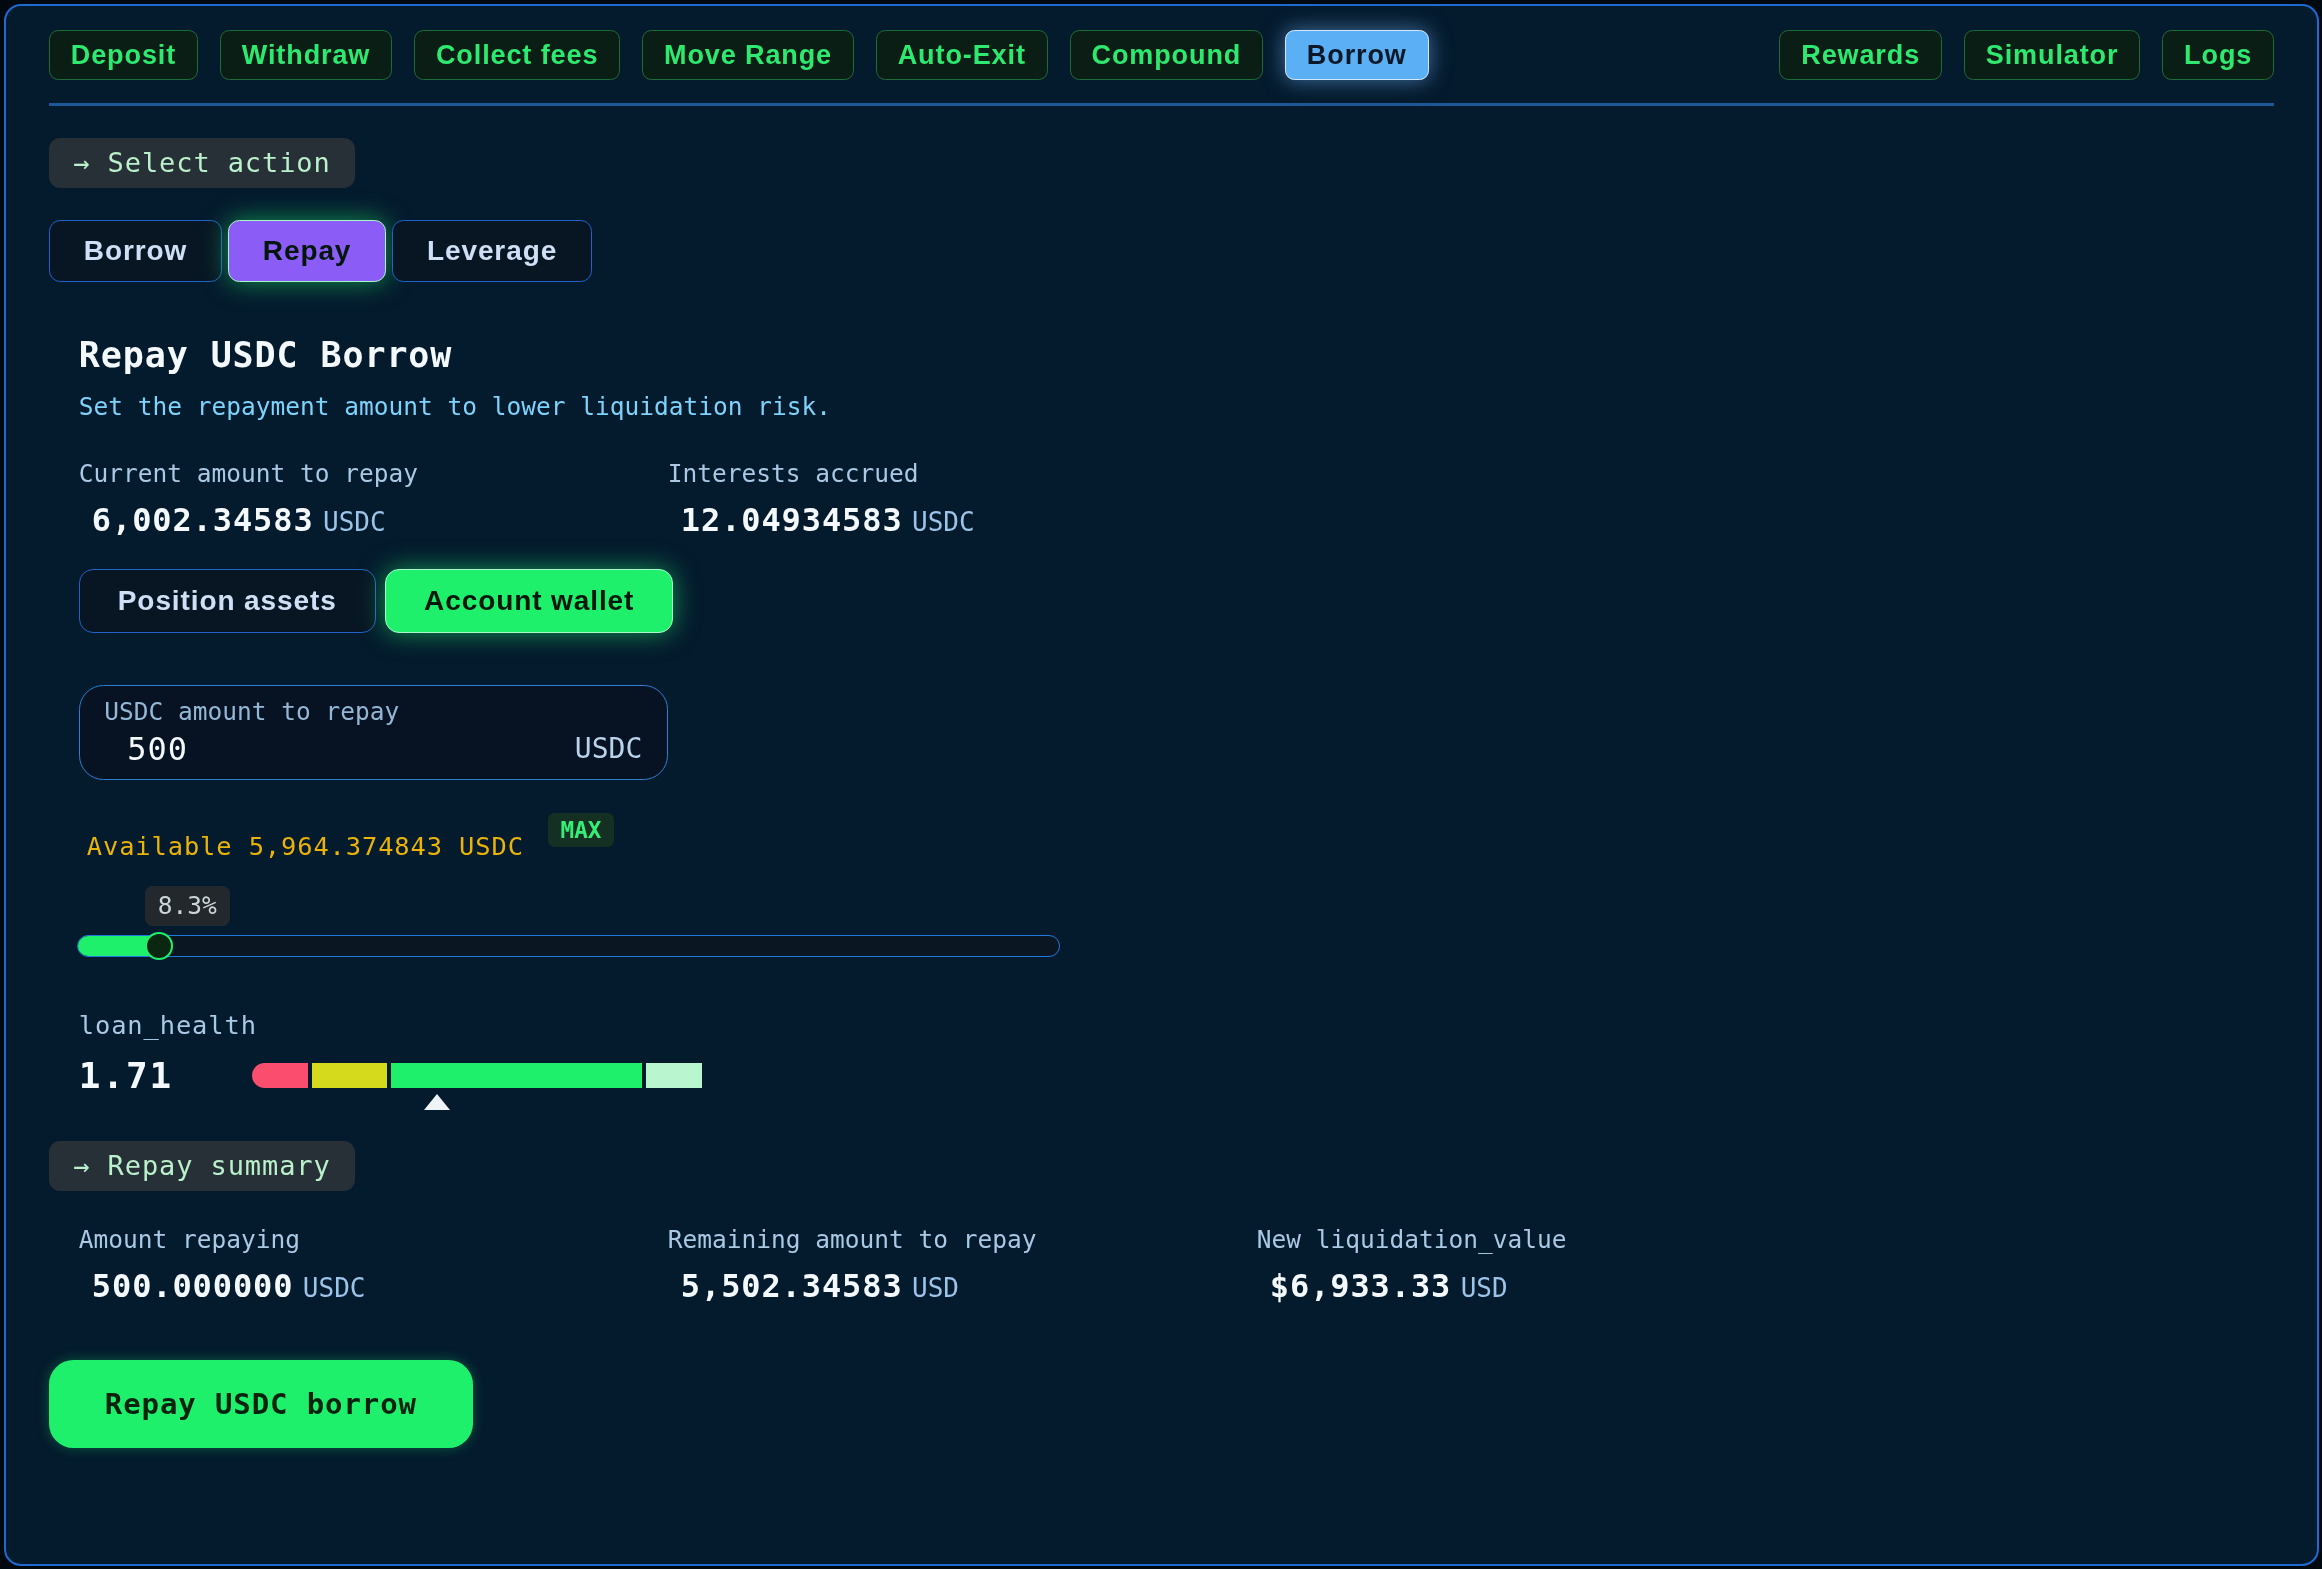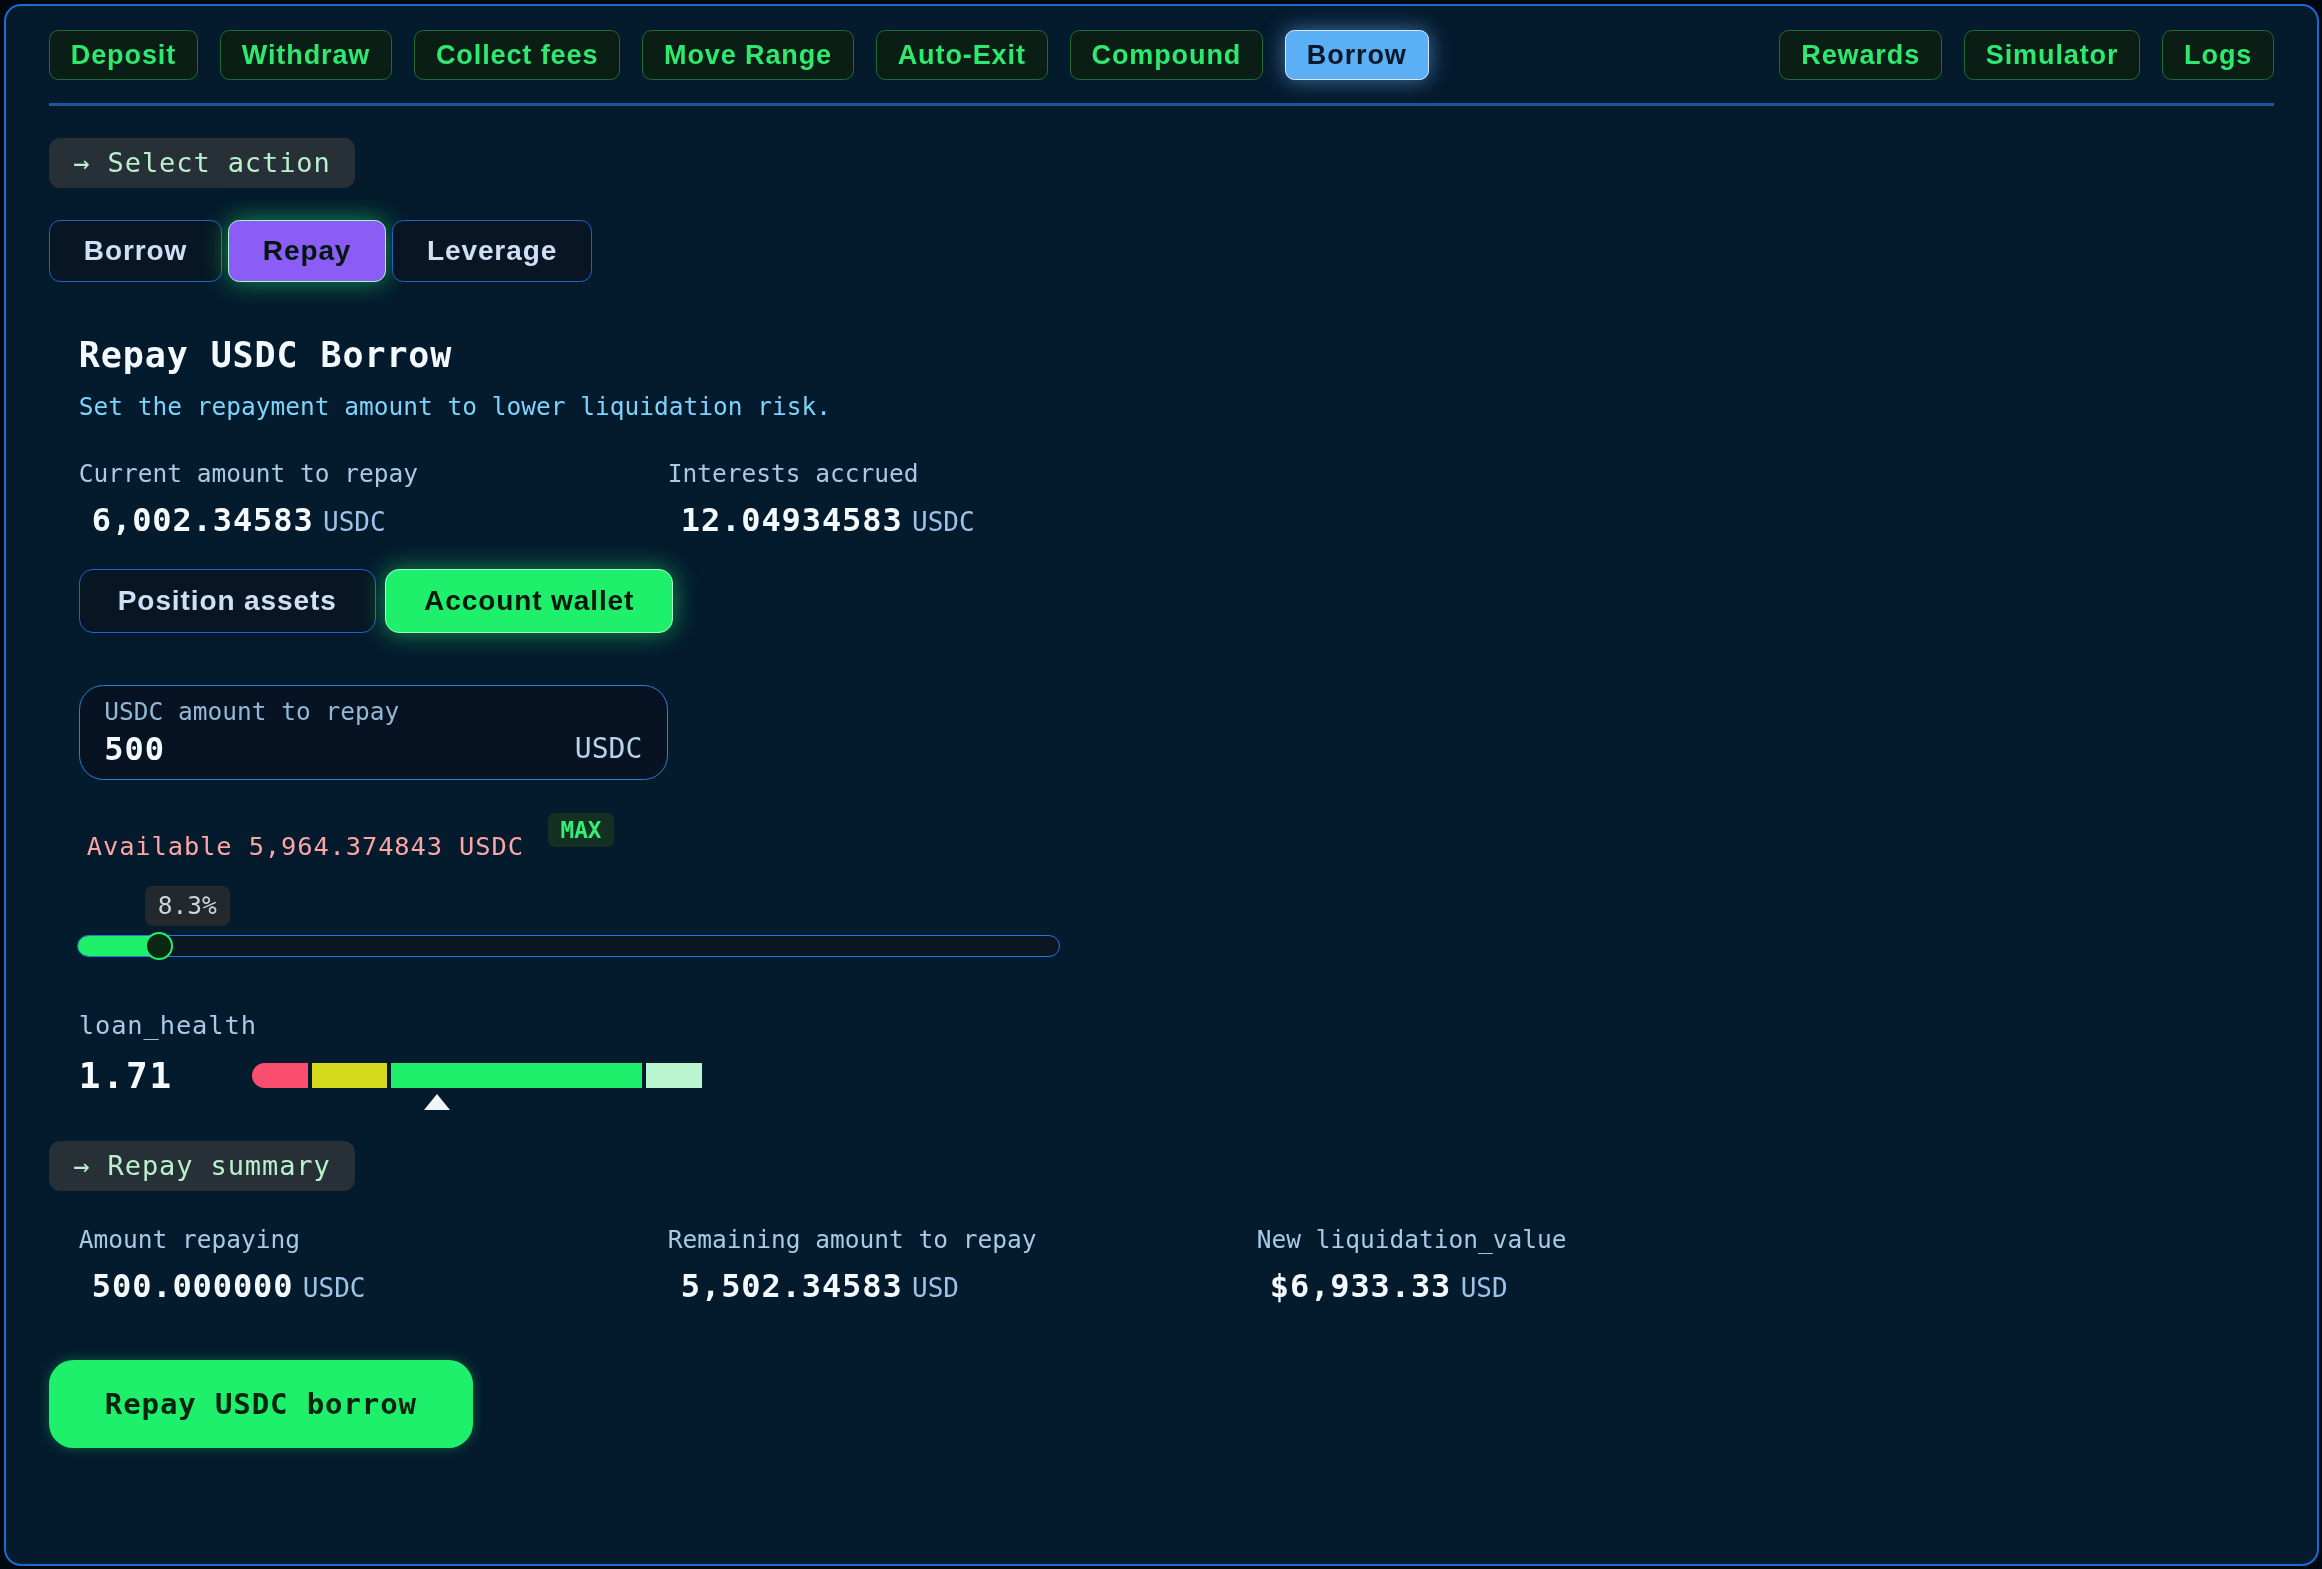--- a/index.html
+++ b/index.html
@@ -94,27 +94,28 @@
     margin:52px 0 0 30px; width:589px;
     background:#071322;
     border:1.9px solid #2b7fd4; border-radius:24.5px;
     padding:11.3px 24.5px;
   }
   .amount-label { font-size:24.5px; color:#93b8d6; }
   .amount-line { display:flex; align-items:center; margin-top:3.8px; }
   .amount-input {
     flex:1; min-width:0;
     background:transparent; border:none; outline:none;
-    color:#f4f9fd; font-family:inherit; font-size:32px; font-weight:700; letter-spacing:0.9px;
+    color:#f4f9fd; font-family:inherit; font-size:32px; font-weight:400; letter-spacing:0.9px;
     padding:0;
+    margin-left:23px;
   }
   .amount-unit { font-size:28px; color:#b9d4ea; }
 
   .available-row { display:flex; align-items:center; margin:19px 0 0 38px; }
-  .available-text { font-size:25.4px; color:#fca5a5; letter-spacing:0.9px;margin-top:32px; }
+  .available-text { font-size:25.4px; color:#eab308; letter-spacing:0.9px;margin-top:32px; }
   .max-badge {
     margin-left:24.5px;
     background:#143022; color:#36ee76;
     font-size:22.6px; font-weight:700;
     padding:3.8px 12.2px; border-radius:6.6px; cursor:pointer;
   }
 
   
   .slider-wrap { position:relative; margin:24.5px 0 0 28px; width:983px; }
   .slider-tooltip {

